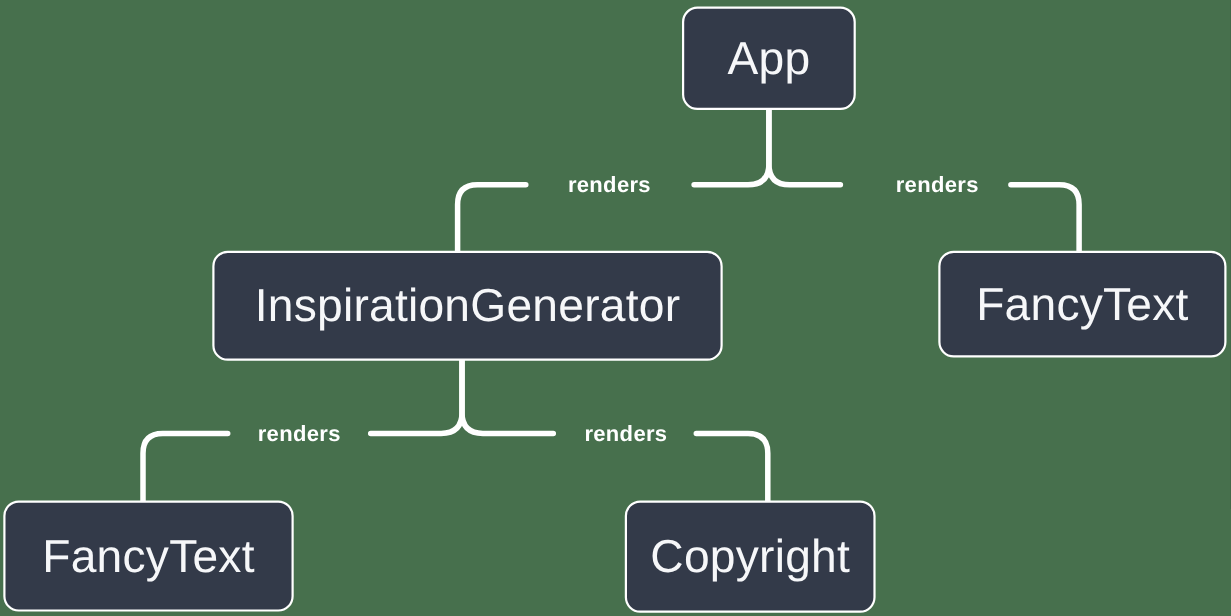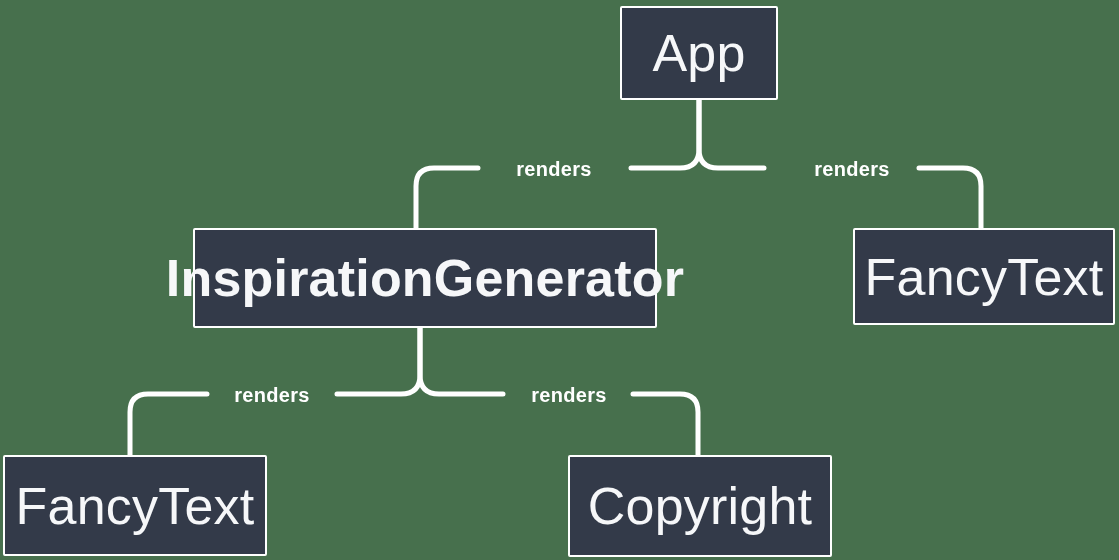--- a/index.html
+++ b/index.html
@@ -15,33 +15,33 @@
     fill:none;
     stroke:var(--line,#fff);
     stroke-width:5;
     stroke-linecap:round;
   }
   .node{
     position:absolute;
     box-sizing:border-box;
     background:var(--node_fill,#333A49);
     border:2.5px solid var(--line,#fff);
-    border-radius:2px;
+    border-radius:14px;
     color:var(--node_text,#F6F7F9);
     display:flex;align-items:center;justify-content:center;
-    font-size:52px;
+    font-size:42px;
     font-weight:400;
     letter-spacing:0.2px;
     white-space:nowrap;
   }
   .node-app{left:620px;top:6px;width:158px;height:94px;}
-  .node-ig{left:193px;top:228px;width:464px;height:100px;font-weight:bold;}
+  .node-ig{left:193px;top:228px;width:464px;height:100px;}
   .node-ft-right{left:853px;top:228px;width:262px;height:97px;}
   .node-ft-left{left:3px;top:455px;width:264px;height:101px;}
-  .node-copyright{left:568px;top:455px;width:264px;height:102px;}
+  .node-copyright{left:568px;top:455px;width:228px;height:102px;}
   .edge-label{
     position:absolute;
     transform:translate(-50%,-50%);
     color:var(--label_text,#fff);
     font-size:20px;
     font-weight:700;
     letter-spacing:0.3px;
     white-space:nowrap;
   }
   .edge-label-1{left:554px;top:169px;}

